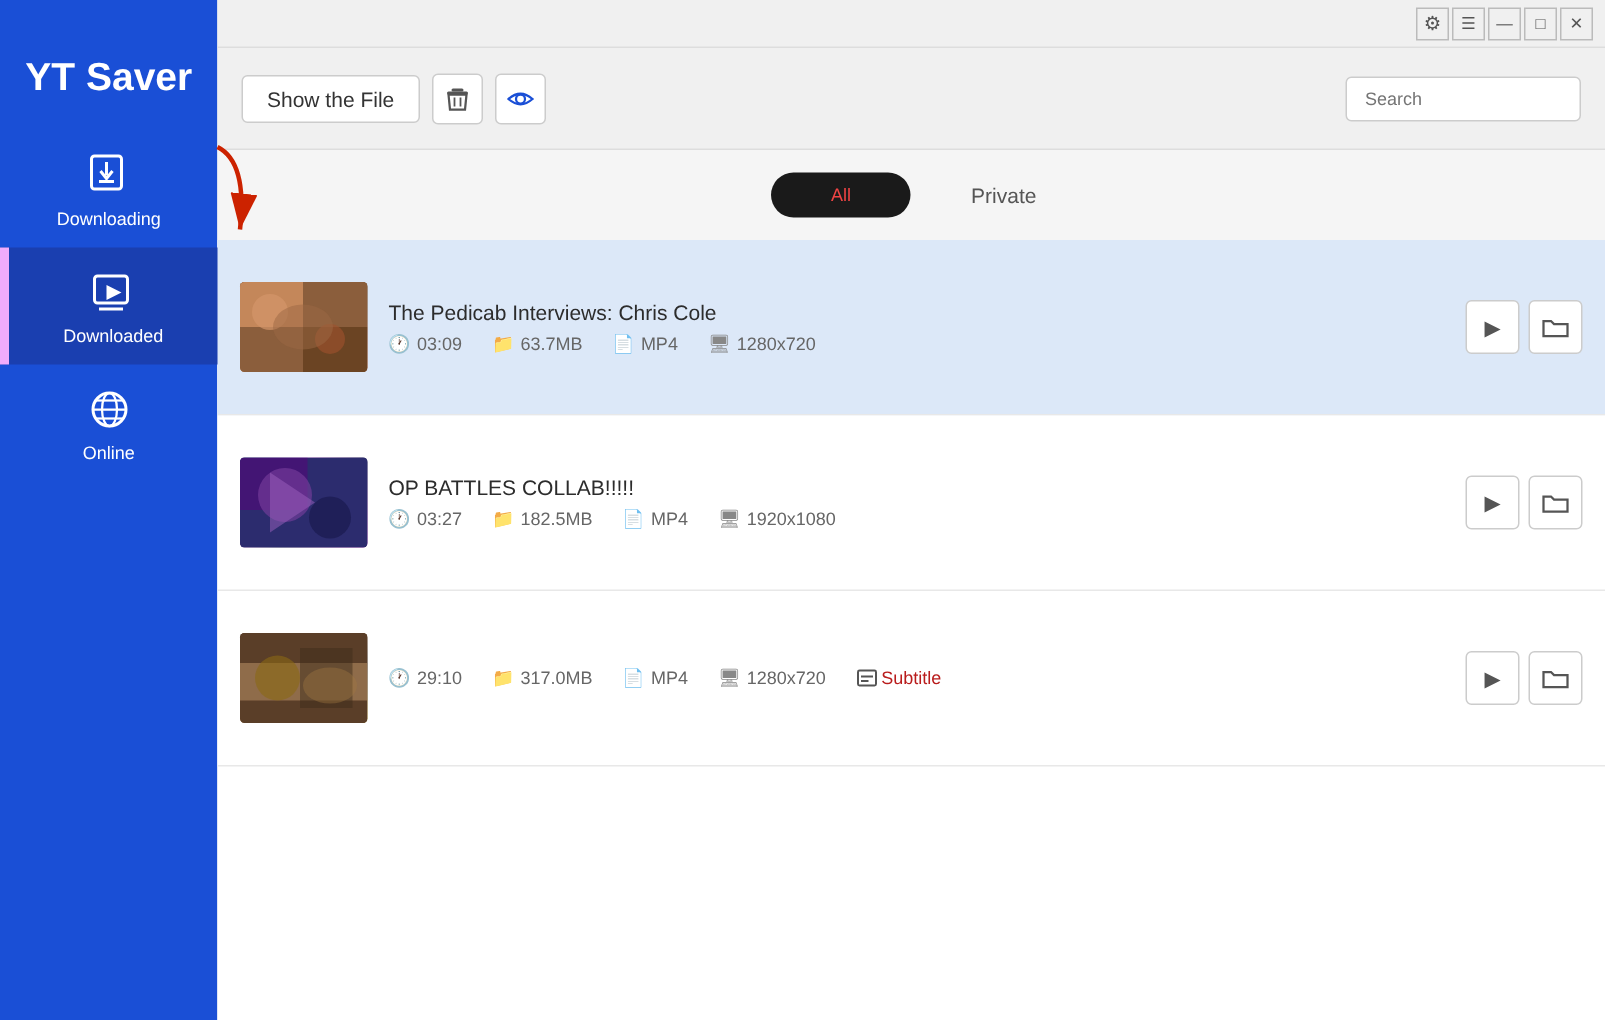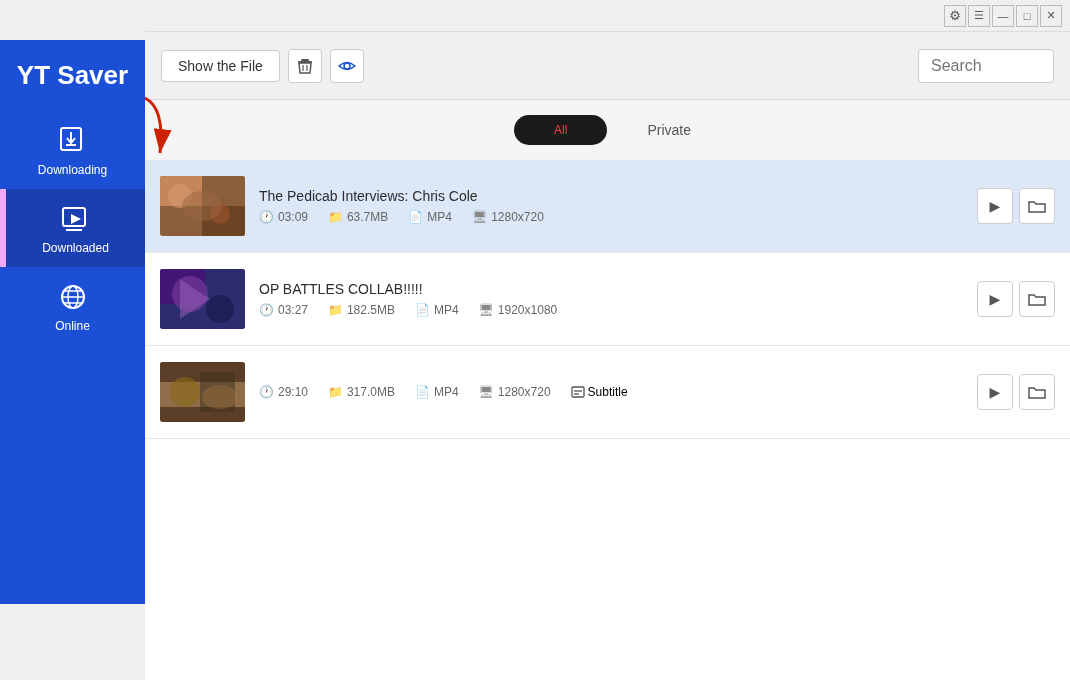--- a/index.html
+++ b/index.html
@@ -6,23 +6,22 @@
     body { font-family: 'Segoe UI', Arial, sans-serif; width: 1070px; height: 680px; overflow: hidden; background: #f0f0f0; display: flex; }
 
     
     .sidebar {
       width: 145px;
       min-width: 145px;
       background: #1a4fd6;
       display: flex;
       flex-direction: column;
       align-items: center;
-      padding-top: 10px;
-      height: 564px;
-      margin-top: 40px;
+      padding-top: 26px;
+      height: 680px;
     }
     .sidebar-title {
       color: white;
       font-size: 26px;
       font-weight: 700;
       padding: 10px 0 20px 0;
       text-align: center;
     }
     .sidebar-item {
       width: 100%;
@@ -96,22 +95,22 @@
       color: #555;
       font-size: 16px;
     }
     .icon-btn.blue { color: #1a4fd6; }
     .spacer { flex: 1; }
     .search-box {
       background: white;
       border: 1px solid #ccc;
       border-radius: 4px;
       padding: 7px 12px;
-      font-size: 16px;
-      width: 136px;
+      font-size: 12px;
+      width: 157px;
       outline: none;
       color: #999;
     }
 
     
     .filter-bar {
       display: flex;
       justify-content: center;
       align-items: center;
       padding: 14px 0;
@@ -138,21 +137,21 @@
 
     
     .items-list {
       flex: 1;
       overflow-y: auto;
       background: white;
     }
     .list-item {
       display: flex;
       align-items: center;
-      padding: 16px 15px;
+      padding: 28px 15px;
       border-bottom: 1px solid #e8e8e8;
       gap: 14px;
       min-height: 90px;
     }
     .list-item.highlighted {
       background: #dce8f8;
     }
     .list-item:not(.highlighted) {
       background: white;
     }
@@ -245,21 +244,21 @@
       left: 85px;
       top: 88px;
       pointer-events: none;
       z-index: 20;
     }
 
     .subtitle-badge {
       display: flex;
       align-items: center;
       gap: 3px;
-      color: #000000;
+      color: #b91c1c;
       font-size: 12px;
     }
   </style>
 </head>
 <body>
 
 <div style="position:relative; display:flex; width:1070px; height:680px;">
 
   <div class="sidebar">
     <div class="sidebar-title">YT Saver</div>

